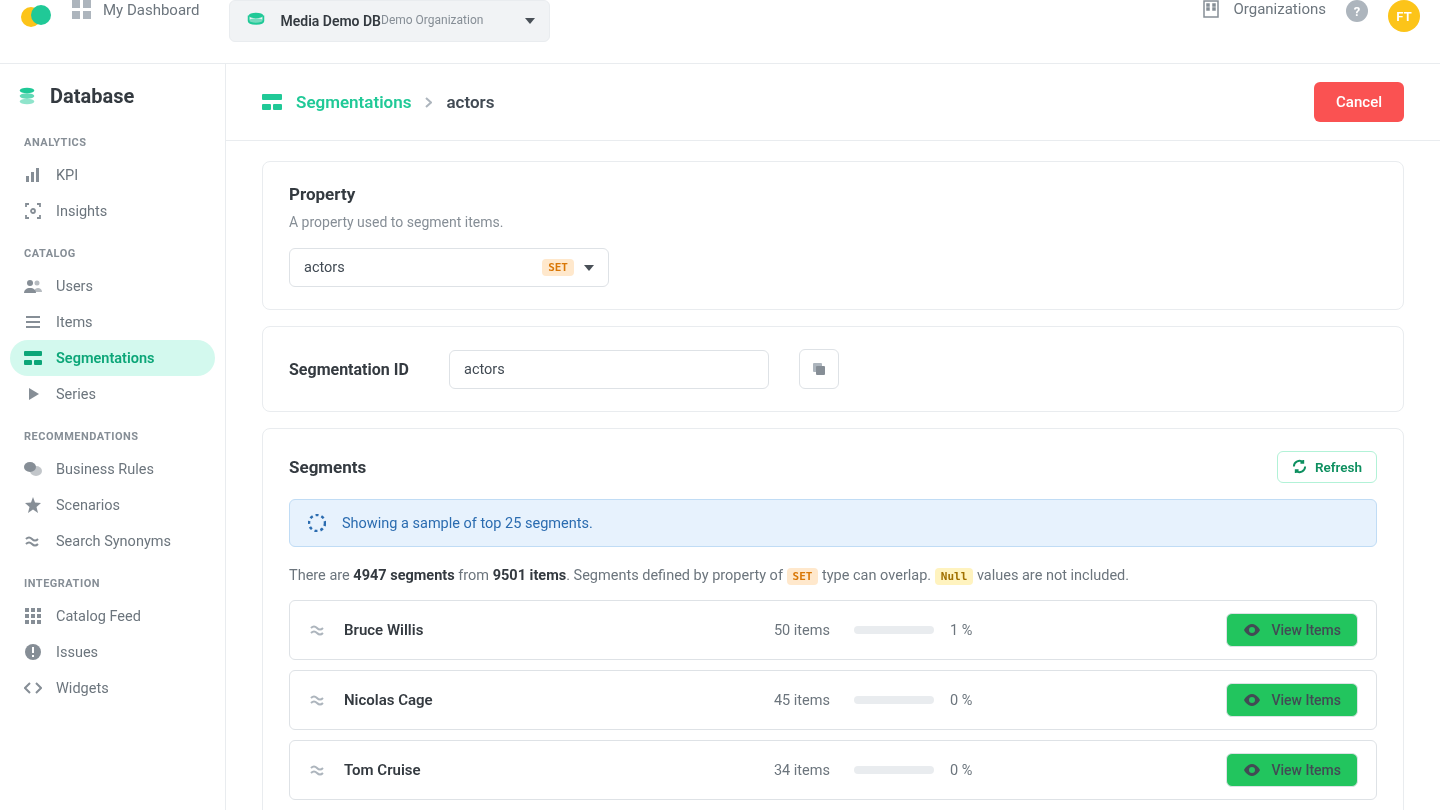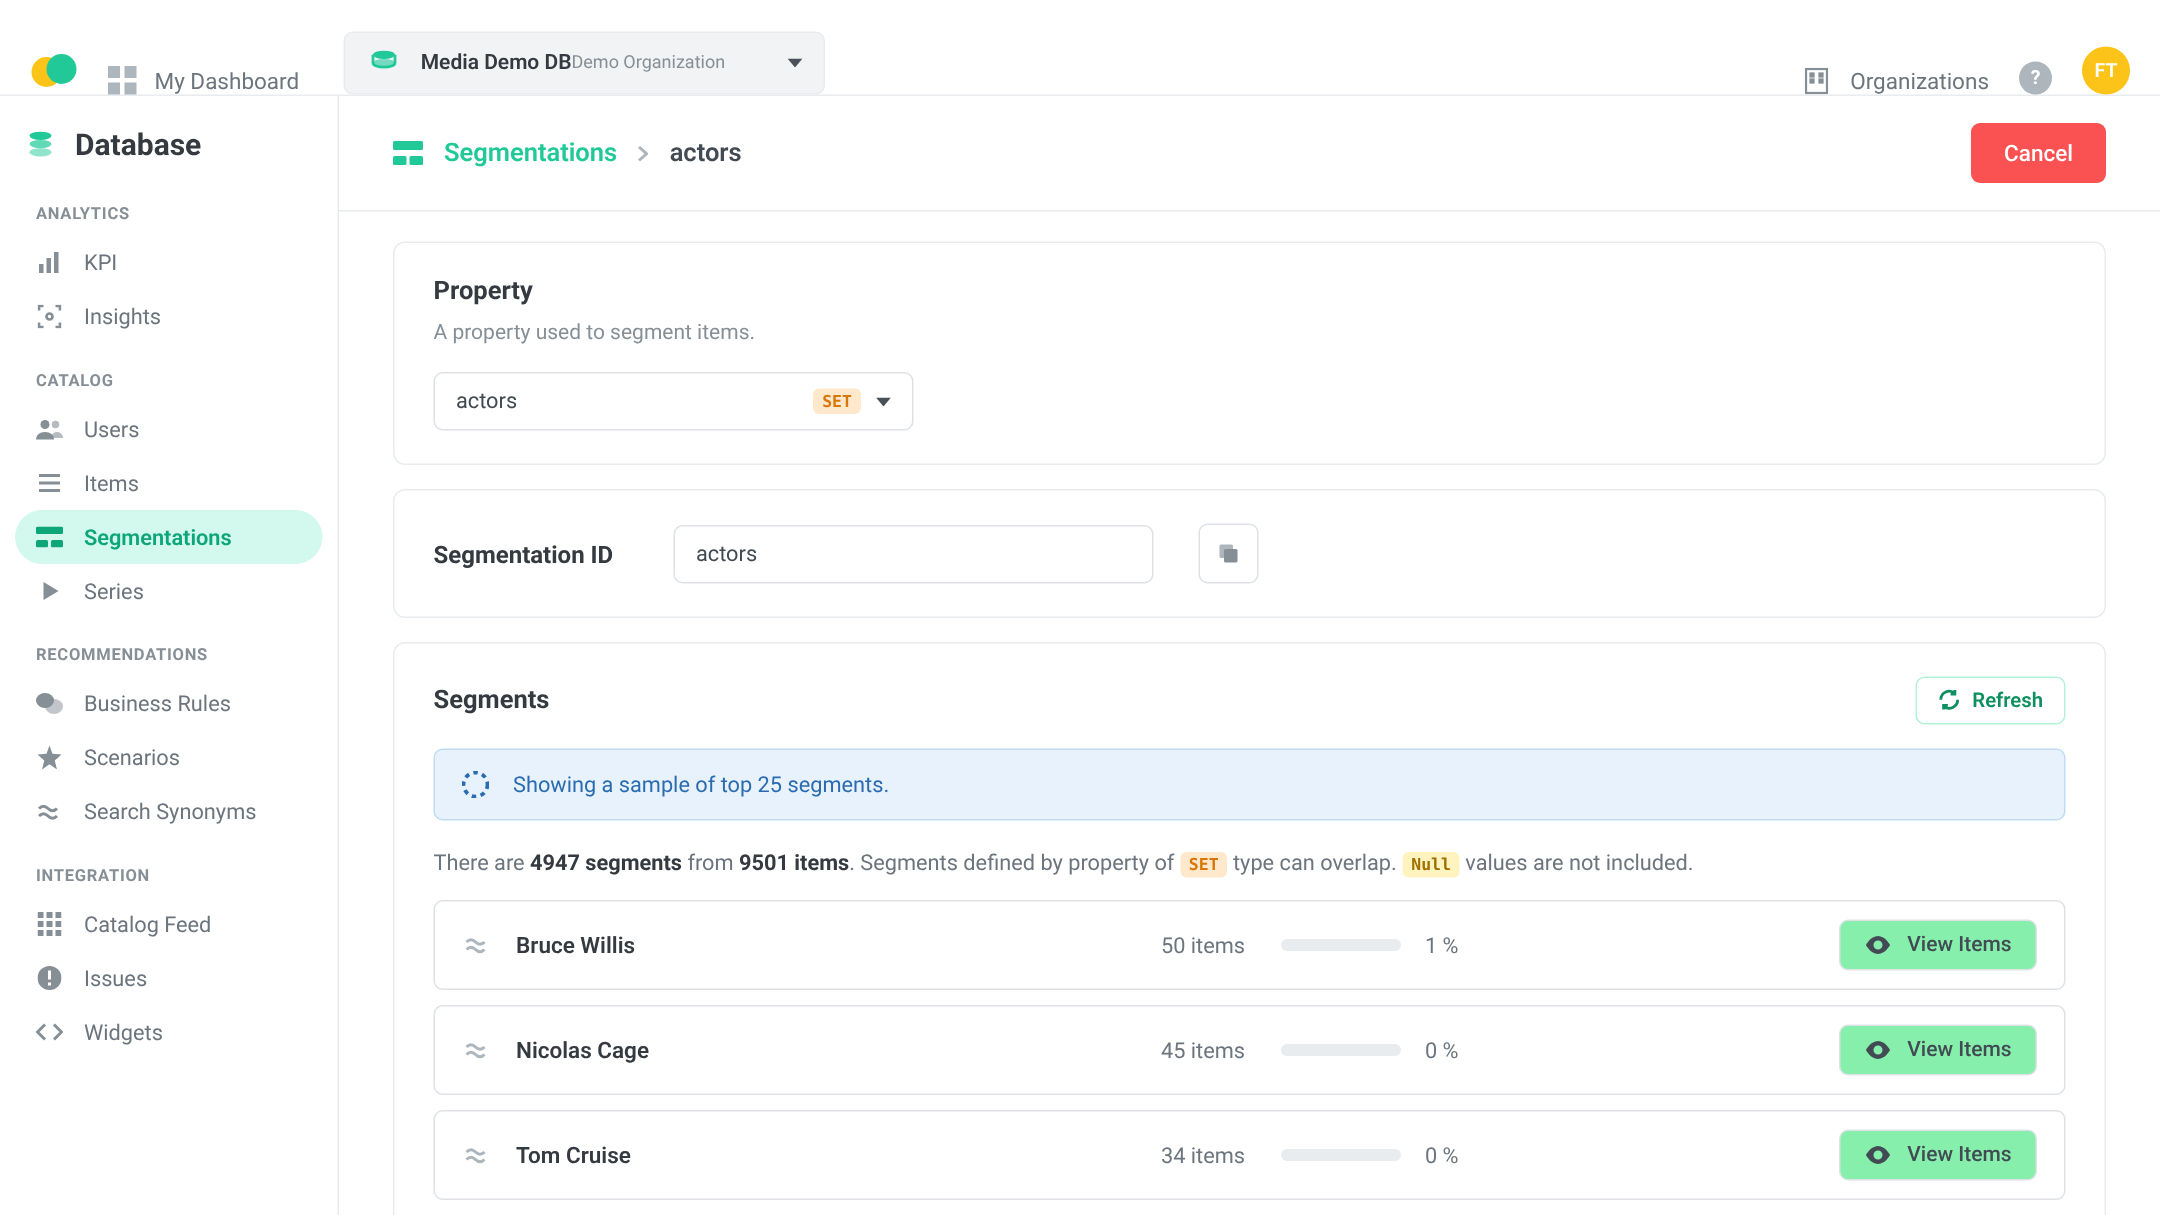--- a/index.html
+++ b/index.html
@@ -19,21 +19,21 @@
     --blue50:#e7f2fd;
     --blue400:#339af0;
     --code-bg:#ffe8cc;
     --code-null:#fff3bf;
   }
   *{box-sizing:border-box;font-family:-apple-system,BlinkMacSystemFont,"Segoe UI",Roboto,Helvetica,Arial,sans-serif;}
   html,body{margin:0;padding:0;height:100%;background:#fff;color:#333;}
   body{width:1440px;height:810px;overflow:hidden;}
 
   
-  .topbar{height:64px;border-bottom:1px solid var(--gray200);display:flex;align-items:flex-end;padding:0 20px;gap:20px;}
+  .topbar{height:64px;border-bottom:1px solid var(--gray200);display:flex;align-items:flex-start;padding:0 20px;gap:20px;}
   .logo{width:32px;height:32px;position:relative;}
   .logo svg{display:block;}
   .dash-link{display:flex;align-items:center;gap:12px;color:var(--gray600);font-size:15px;cursor:pointer;}
   .dash-ico{display:grid;grid-template-columns:8px 8px;grid-template-rows:8px 8px;gap:3px;}
   .dash-ico span{background:var(--gray400);}
   .db-switch{display:flex;align-items:center;gap:12px;background:var(--gray100);border:1px solid var(--gray200);border-radius:6px;padding:8px 14px;margin-left:10px;}
   .db-ico{width:24px;height:24px;display:flex;align-items:center;justify-content:center;}
   .db-txt{display:flex;flex-direction:row;line-height:1.2;}
   .db-title{font-weight:600;font-size:14px;color:var(--gray800);}
   .db-sub{font-size:12px;color:var(--gray500);}
@@ -89,21 +89,21 @@
 
   .seg-list{display:flex;flex-direction:column;gap:10px;}
   .seg-row{display:flex;align-items:center;border:1px solid var(--gray300);border-radius:6px;padding:12px 18px;gap:16px;}
   .approx{color:var(--gray400);width:20px;display:flex;align-items:center;justify-content:center;}
   .seg-name{flex:0 0 380px;font-size:15px;font-weight:600;color:var(--gray800);}
   .seg-count{width:90px;text-align:right;font-size:14.5px;color:var(--gray600);}
   .seg-bar{width:80px;height:8px;background:var(--gray200);border-radius:4px;overflow:hidden;margin-left:8px;}
   .seg-bar-fill{height:100%;background:var(--gray400);}
   .seg-pct{width:40px;font-size:14.5px;color:var(--gray600);}
   .seg-flex{flex:1;}
-  .view-btn{display:flex;align-items:center;gap:10px;border:1px solid var(--gray300);background:#86efac;border-radius:6px;padding:8px 16px;font-size:14px;font-weight:500;color:var(--gray700);cursor:pointer;}
+  .view-btn{display:flex;align-items:center;gap:10px;border:1px solid var(--gray300);background:#22c55e;border-radius:6px;padding:8px 16px;font-size:14px;font-weight:500;color:var(--gray700);cursor:pointer;}
 
   svg{display:block;}
 </style>
 </head>
 <body>
 
 <div class="topbar">
   <div class="logo">
     <svg width="32" height="32" viewBox="0 0 32 32">
       <circle cx="11" cy="17" r="10" fill="#fcc419"></circle>

